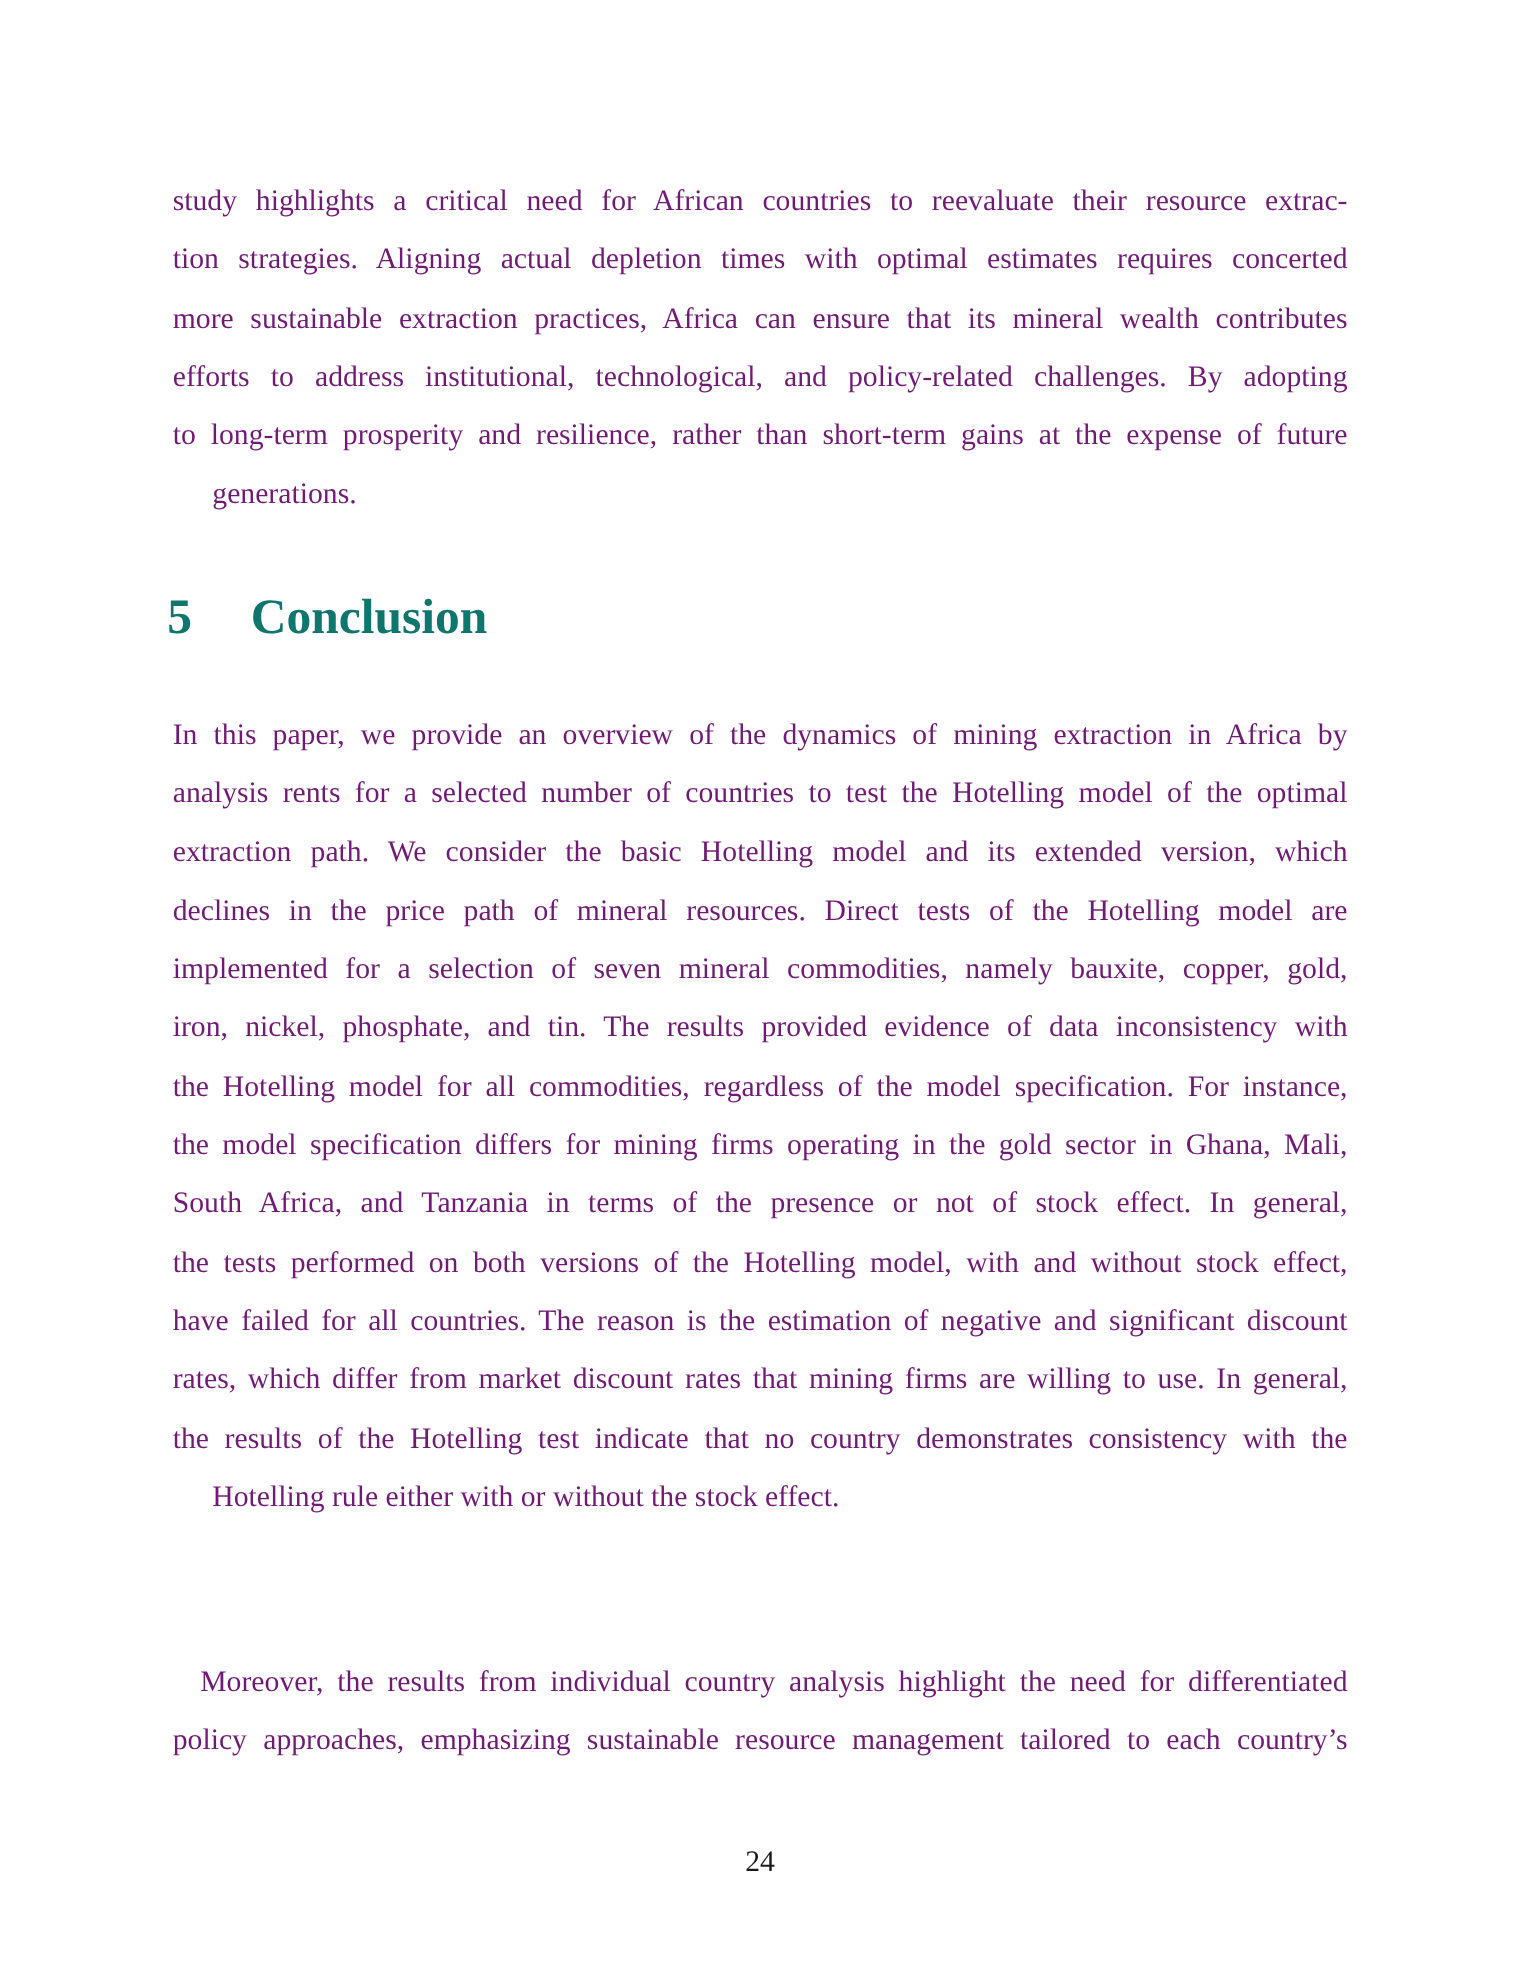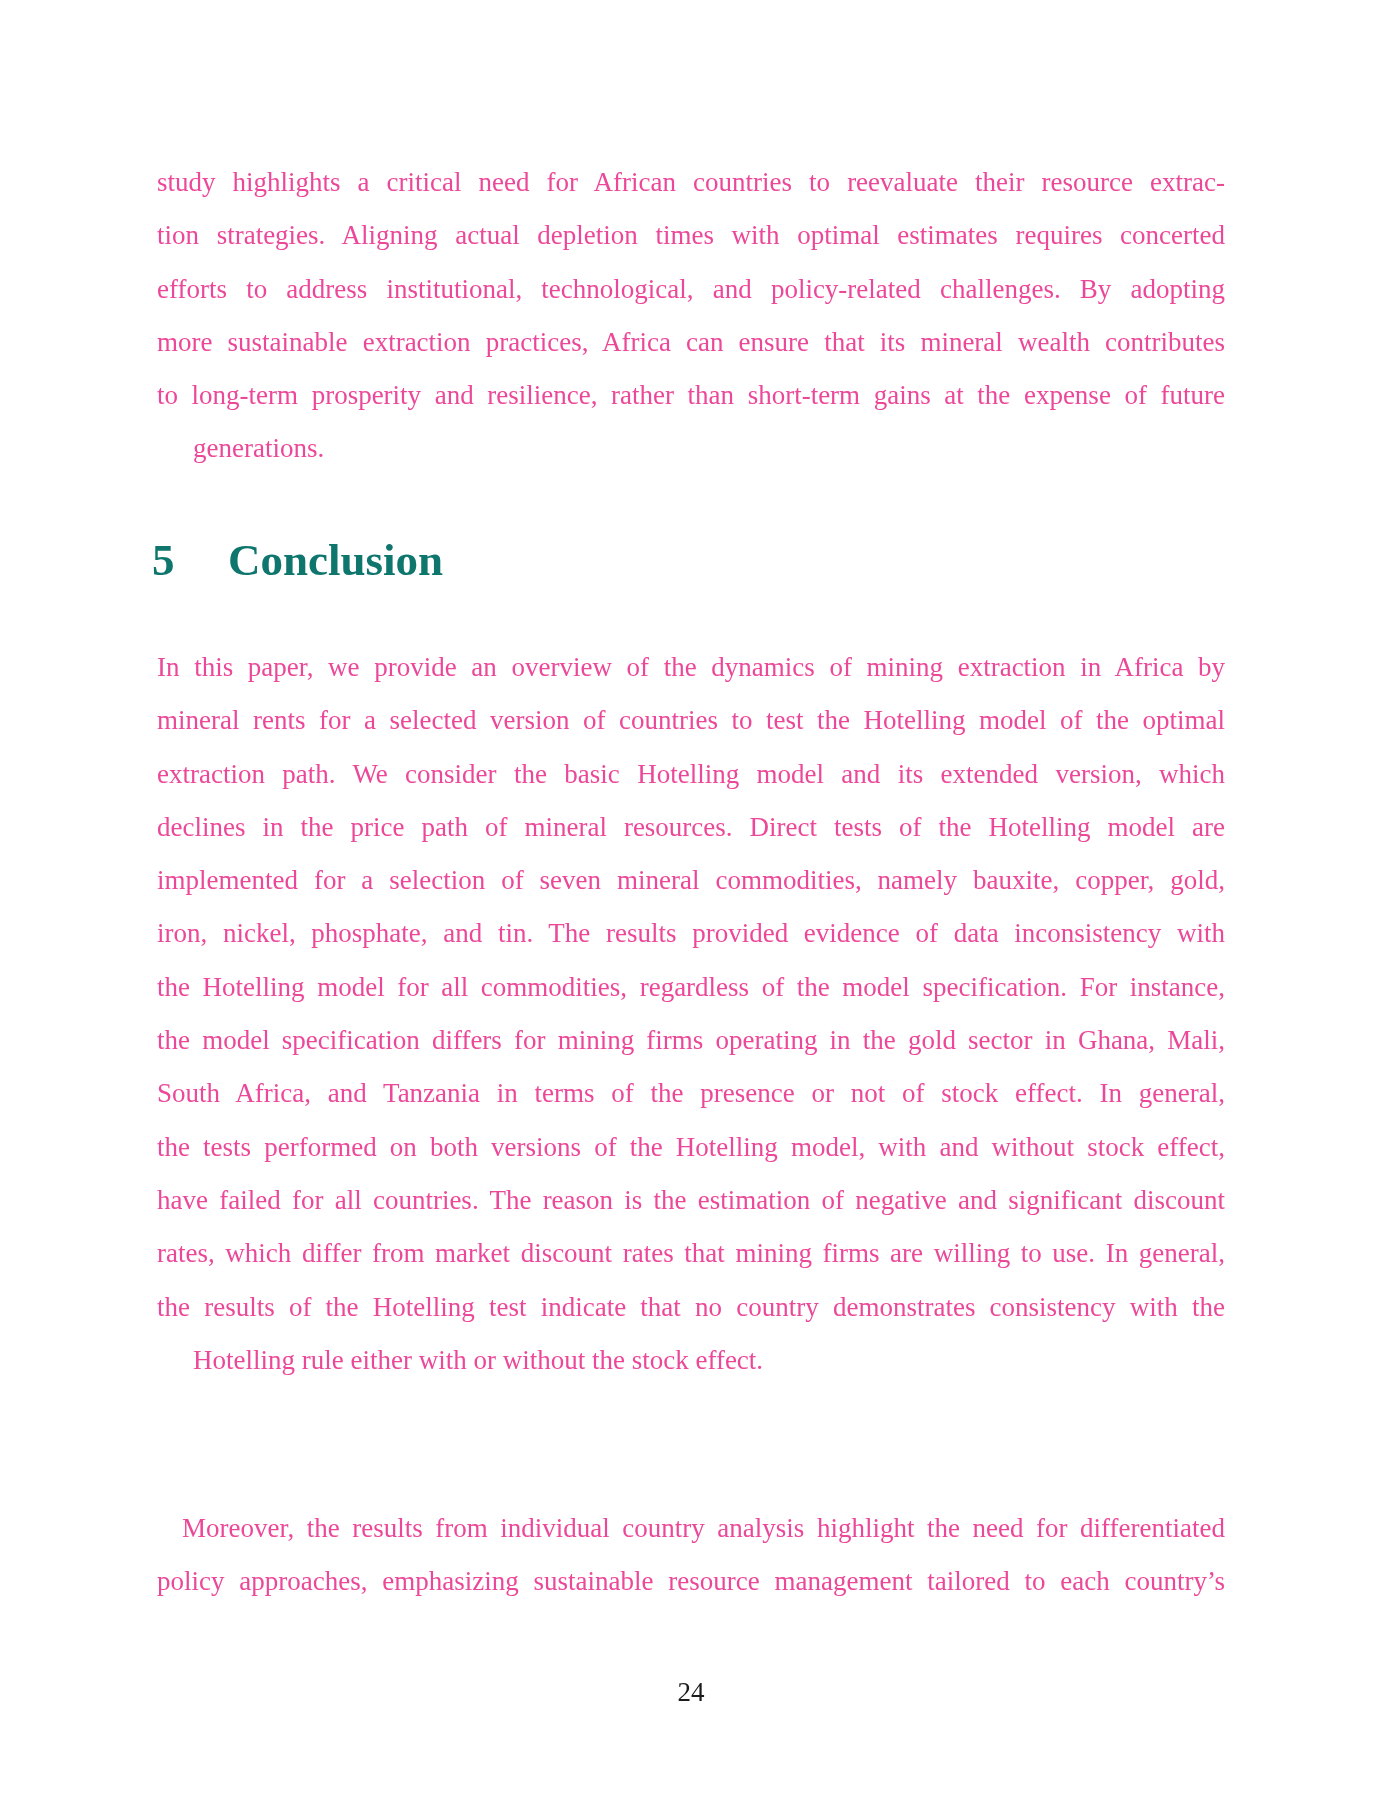--- a/index.html
+++ b/index.html
@@ -20,21 +20,21 @@
     position: absolute;
     left: 157px;
     width: 1068px;
   }
   .line {
     font-size: 27px;
     line-height: 53.3px;
     text-align: justify;
     text-align-last: justify;
     white-space: normal;
-    color: #ec4899;
+    color: #701a75;
   }
   .line.lastline {
     text-align-last: left;
     margin-left: 36px;
   }
   .line.indented {
     text-indent: 25px;
   }
   .section-heading {
     position: absolute;
@@ -65,33 +65,33 @@
   #para-moreover     { top: 1502px; }
 </style>
 </head>
 <body>
 
 <div class="page">
 
   <div class="textblock" id="para-continuation">
     <div class="line">study highlights a critical need for African countries to reevaluate their resource extrac-</div>
     <div class="line">tion strategies. Aligning actual depletion times with optimal estimates requires concerted</div>
+    <div class="line">more sustainable extraction practices, Africa can ensure that its mineral wealth contributes</div>
     <div class="line">efforts to address institutional, technological, and policy-related challenges. By adopting</div>
-    <div class="line">more sustainable extraction practices, Africa can ensure that its mineral wealth contributes</div>
     <div class="line">to long-term prosperity and resilience, rather than short-term gains at the expense of future</div>
     <div class="line lastline">generations.</div>
   </div>
 
   <div class="section-heading">
     <span class="secnum">5</span><span>Conclusion</span>
   </div>
 
   <div class="textblock" id="para-conclusion">
     <div class="line">In this paper, we provide an overview of the dynamics of mining extraction in Africa by</div>
-    <div class="line">mineral rents for a selected version of countries to test the Hotelling model of the optimal</div>
+    <div class="line">analysis rents for a selected number of countries to test the Hotelling model of the optimal</div>
     <div class="line">extraction path. We consider the basic Hotelling model and its extended version, which</div>
     <div class="line">declines in the price path of mineral resources. Direct tests of the Hotelling model are</div>
     <div class="line">implemented for a selection of seven mineral commodities, namely bauxite, copper, gold,</div>
     <div class="line">iron, nickel, phosphate, and tin. The results provided evidence of data inconsistency with</div>
     <div class="line">the Hotelling model for all commodities, regardless of the model specification. For instance,</div>
     <div class="line">the model specification differs for mining firms operating in the gold sector in Ghana, Mali,</div>
     <div class="line">South Africa, and Tanzania in terms of the presence or not of stock effect. In general,</div>
     <div class="line">the tests performed on both versions of the Hotelling model, with and without stock effect,</div>
     <div class="line">have failed for all countries. The reason is the estimation of negative and significant discount</div>
     <div class="line">rates, which differ from market discount rates that mining firms are willing to use. In general,</div>

